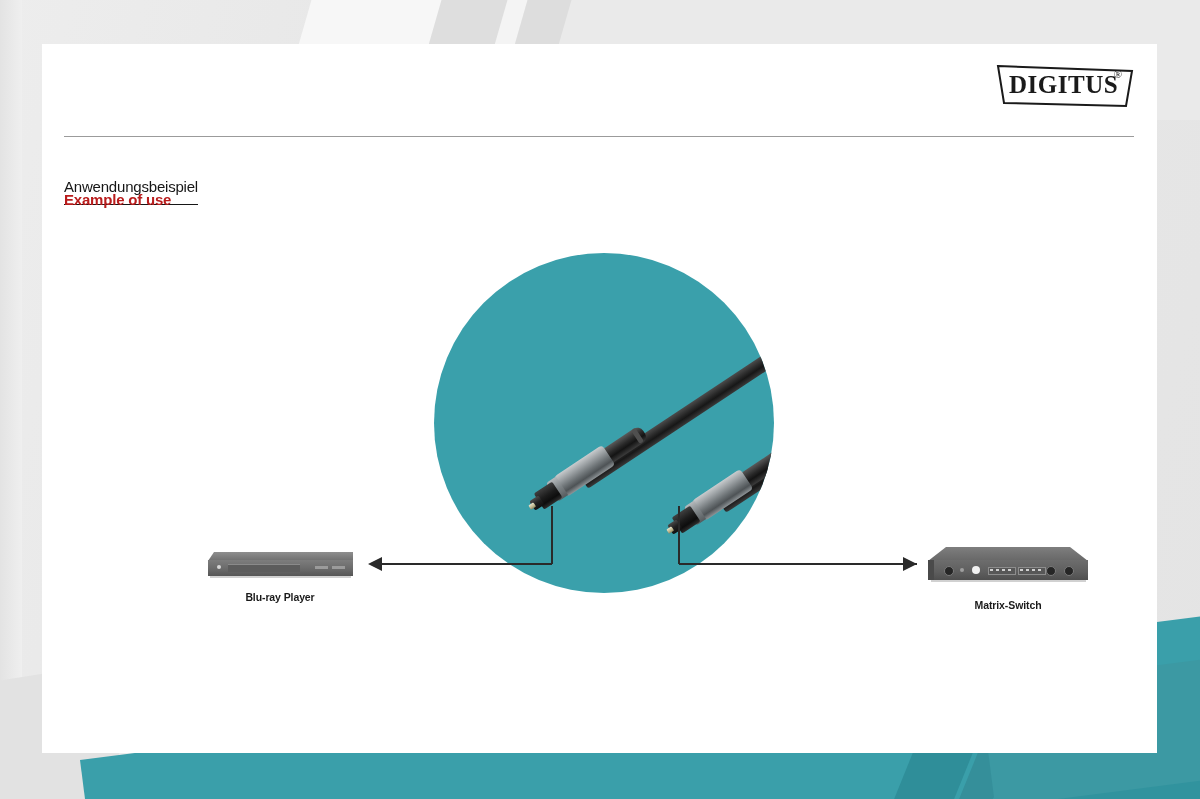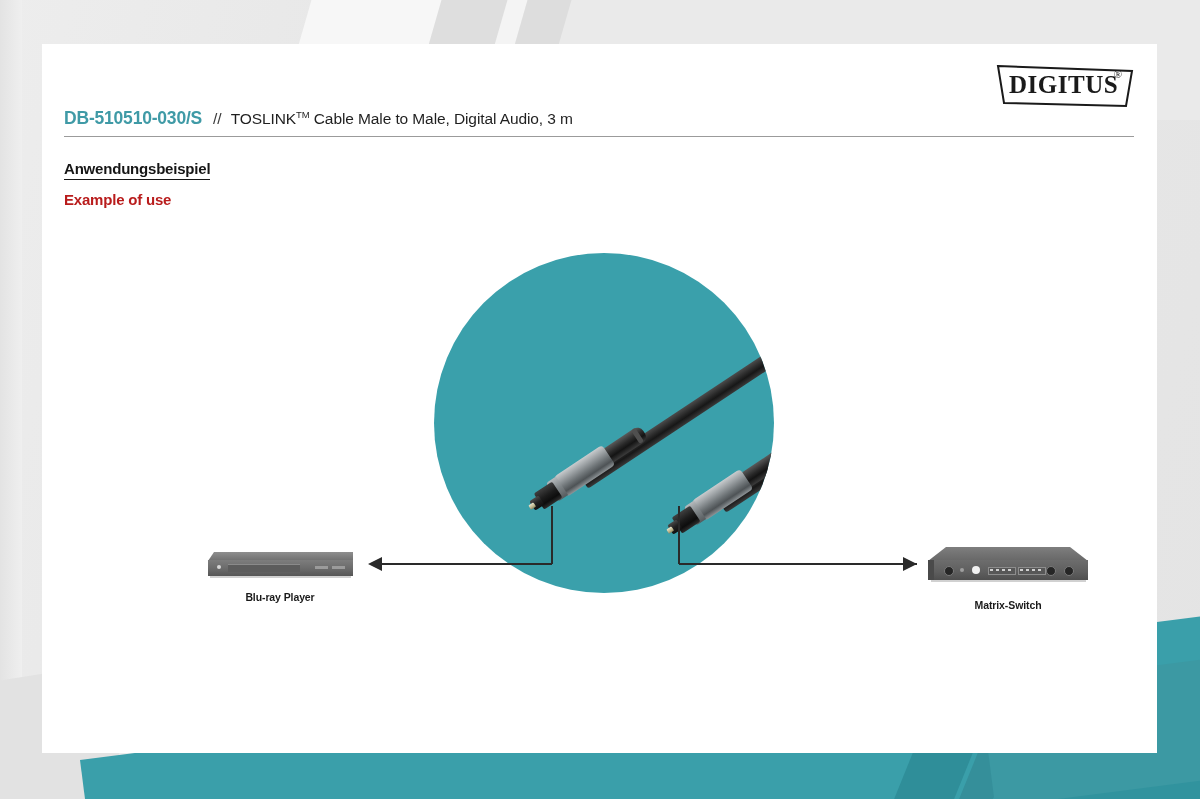--- a/index.html
+++ b/index.html
@@ -204,26 +204,26 @@
     top: 92px;
     width: 1070px;
     height: 1px;
     background: #9b9b9b;
   }
 
   
   .heading-de {
     position: absolute;
     left: 22px;
-    top: 116px;
+    top: 134px;
     font-size: 15px;
-    font-weight: bold;
+    font-weight: normal;
     color: #161616;
     border-bottom: 1.5px solid #161616;
-    padding-bottom: 2px;
+    padding-bottom: 9px;
     letter-spacing: -0.2px;
   }
   .heading-en {
     position: absolute;
     left: 22px;
     top: 147px;
     font-size: 15px;
     font-weight: bold;
     color: #b91c1c;
     letter-spacing: -0.2px;
@@ -517,25 +517,20 @@
   <div class="card">
 
     <div class="logo-wrap">
       <svg class="logo-box" viewBox="0 0 140 48">
         <polygon points="3,4 137,9 131,44 9,41" fill="none" stroke="#1a1a1a" stroke-width="2"></polygon>
       </svg>
       <span class="logo-text">DIGITUS</span>
       <span class="logo-reg">®</span>
     </div>
 
-    <div class="title-row">
-      <span class="title-code">DB-510510-030/S</span>
-      <span class="title-sep">//</span>
-      <span class="title-desc"><span>TOSLINK</span><sup>TM</sup><span> Cable Male to Male, Digital Audio, 3 m</span></span>
-    </div>
     <div class="title-rule"></div>
 
     <div class="heading-de">Anwendungsbeispiel</div>
     <div class="heading-en">Example of use</div>
 
     <div class="diagram">
 
       <div class="circle">
         <div class="cable cable-1"></div>
         <div class="cable cable-2"></div>

